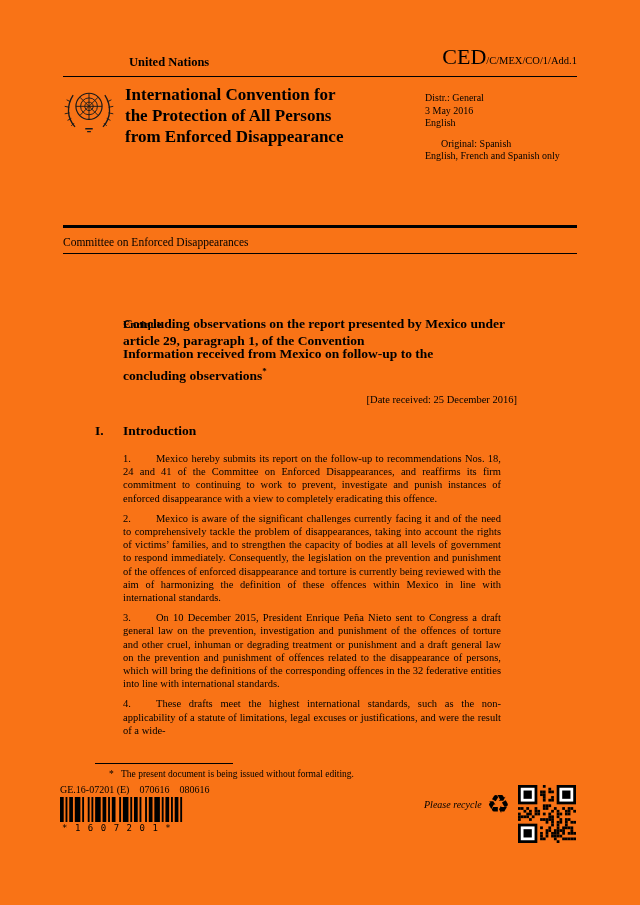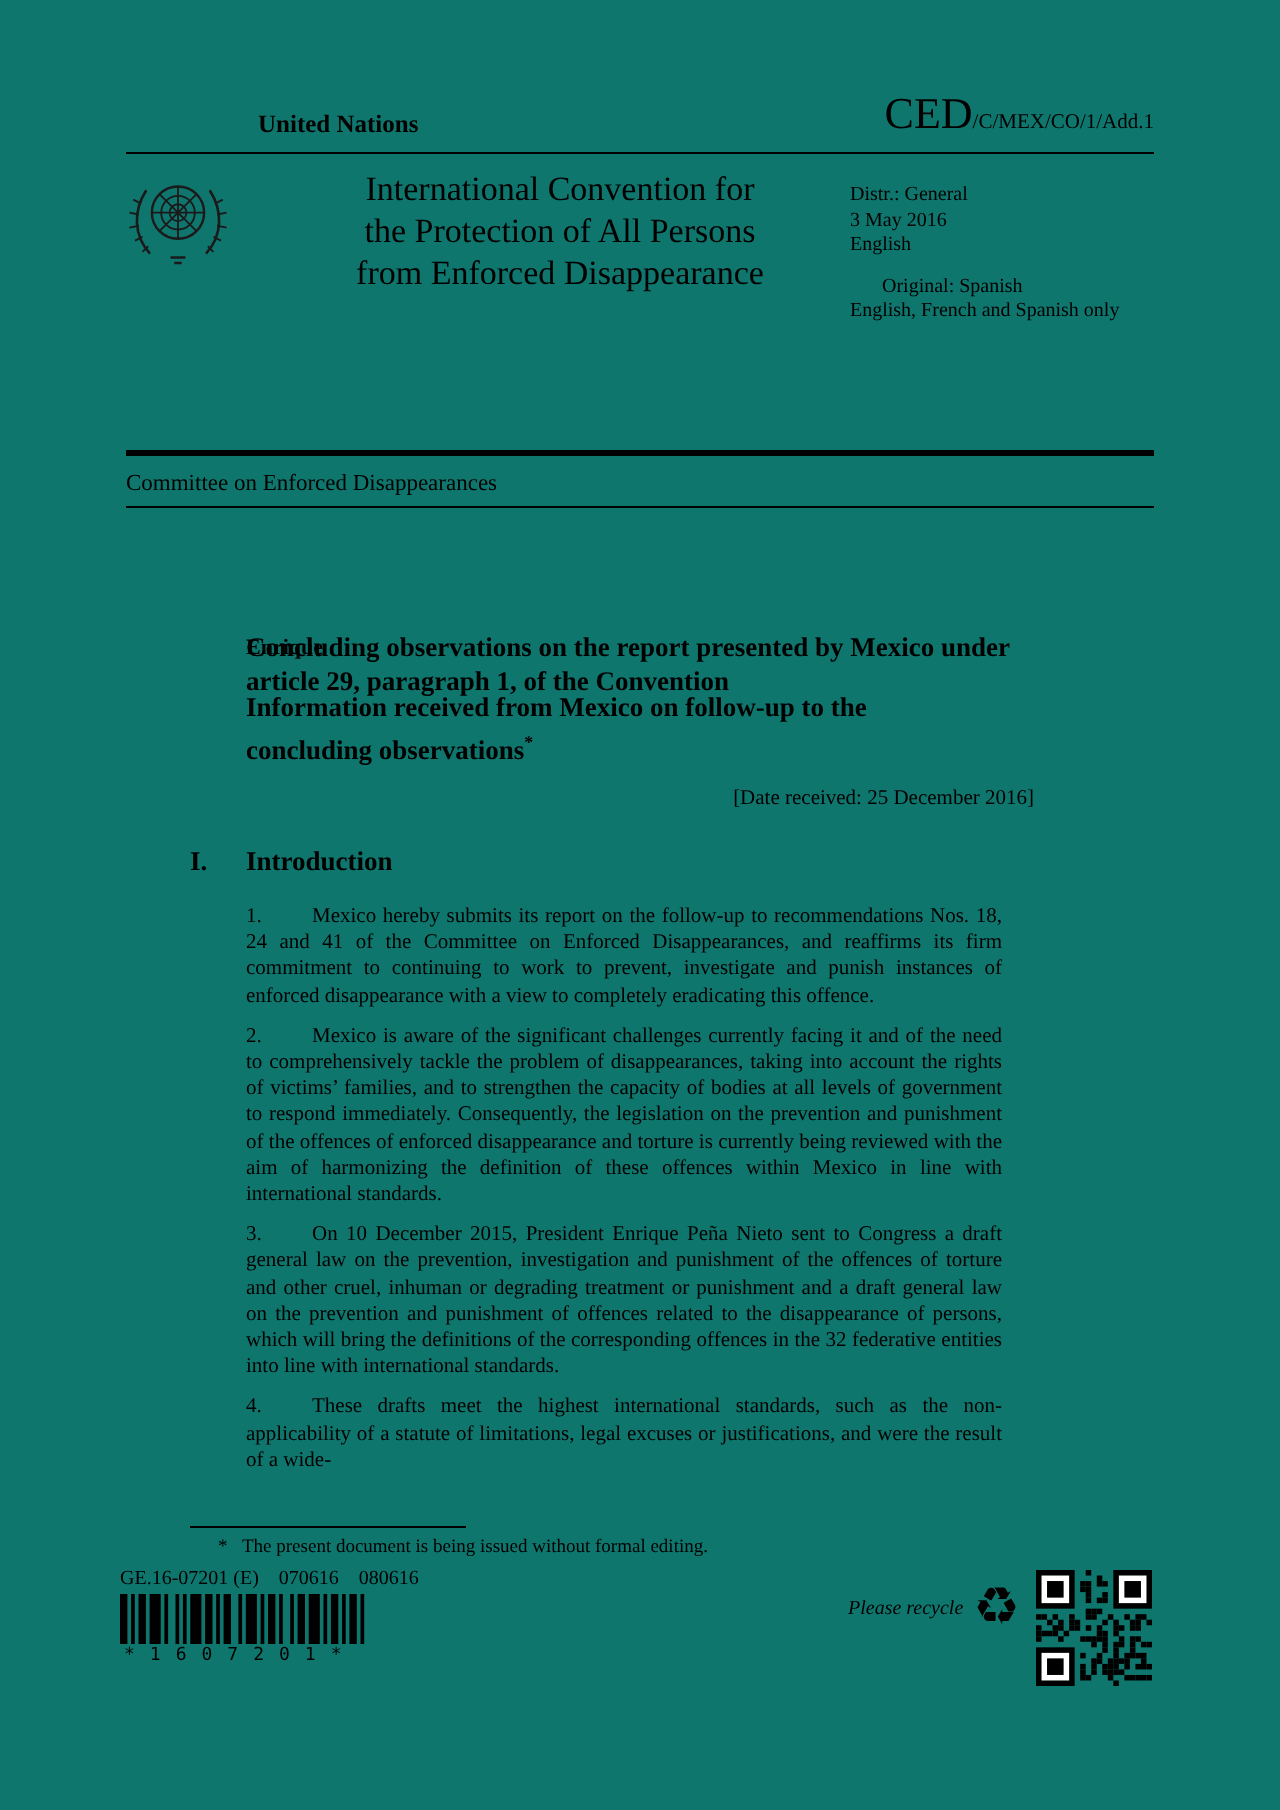--- a/index.html
+++ b/index.html
@@ -1,28 +1,28 @@
 <!DOCTYPE html>
 <html><head>
 <meta charset="utf-8">
 <style>
   html,body{margin:0;padding:0;background:#fff;}
-  .page{position:relative;width:640px;height:905px;background:#0f766e;color:#000;
+  .page{position:relative;width:640px;height:905px;background:#f97316;color:#000;
         font-family:"Liberation Serif",serif;overflow:hidden;}
 
   .header-row{position:absolute;left:63px;right:63px;top:44px;display:flex;
               justify-content:space-between;align-items:flex-end;}
   .org{font-weight:bold;font-size:12.5px;margin-left:66px;}
   .symbol-big{font-size:22px;}
   .symbol-small{font-size:10.5px;}
   .header-rule{position:absolute;left:63px;right:63px;top:76px;height:1px;background:#000;}
 
   .emblem{position:absolute;left:61px;top:83px;width:56px;height:56px;}
   .masthead-title{position:absolute;left:125px;top:84px;width:310px;
-                  font-size:17px;font-weight:normal;line-height:21px;text-align:center;}
+                  font-size:17px;font-weight:bold;line-height:21px;}
   .distr{position:absolute;left:425px;top:92px;font-size:10px;line-height:12.6px;}
   .distr .orig{margin-top:8px;padding-left:16px;}
 
   .thick-rule{position:absolute;left:63px;right:63px;top:225px;height:3px;background:#000;}
   .committee{position:absolute;left:63px;top:236px;font-size:11.5px;font-weight:normal;}
   .thin-rule{position:absolute;left:63px;right:63px;top:253px;height:1px;background:#000;}
 
   .doc-title{position:absolute;left:123px;top:268px;width:402px;
              font-size:13.5px;line-height:16.5px;font-weight:bold;margin-top:48px;}
   .addendum{position:absolute;left:123px;top:318px;font-size:11px;font-weight:bold;}

